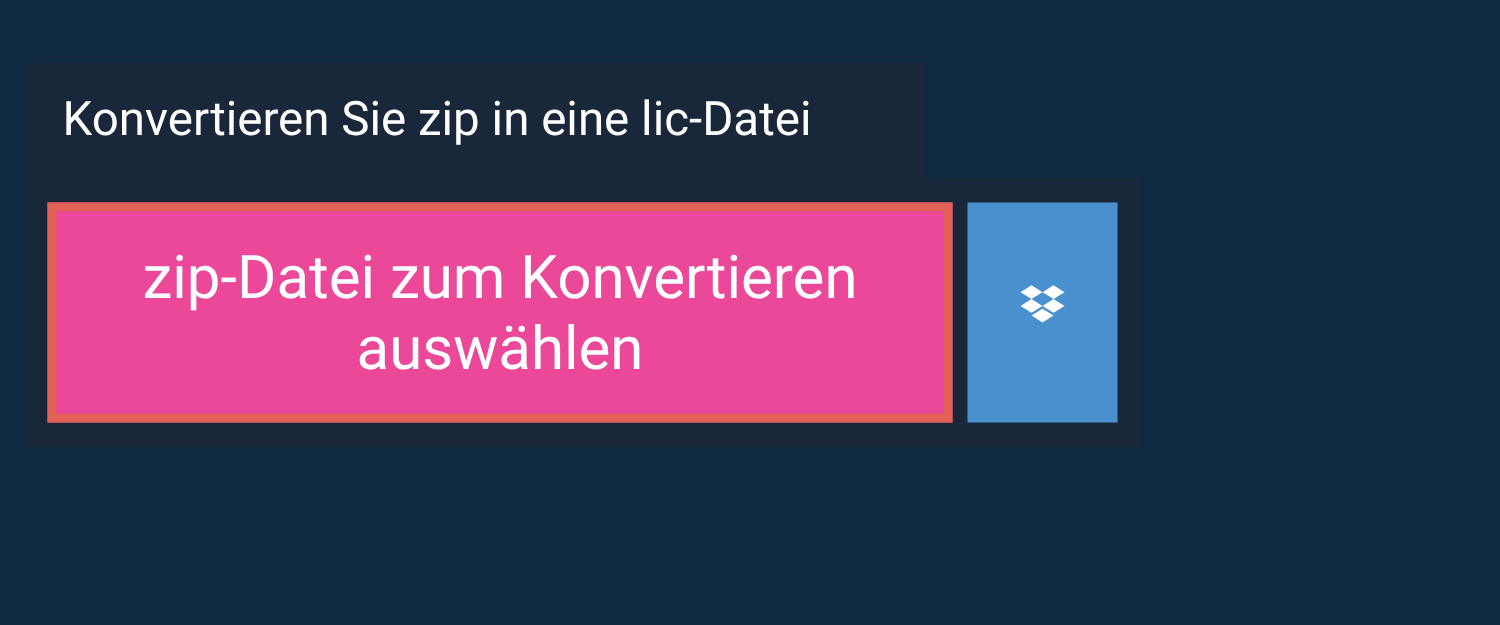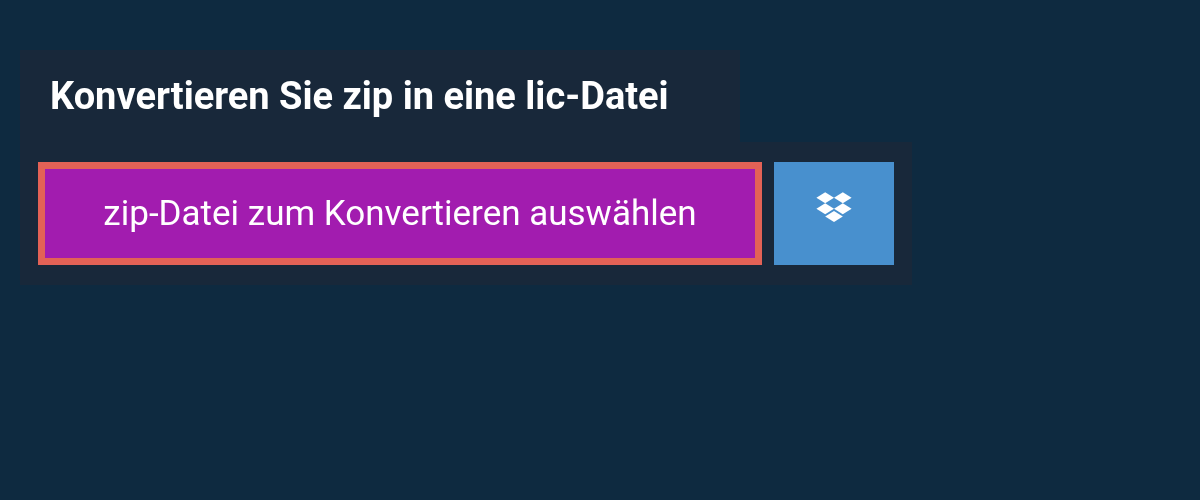--- a/index.html
+++ b/index.html
@@ -18,37 +18,37 @@
       background-color: #18283a;
       padding: 24px 30px;
       display: inline-block;
       margin-top: 50px;
       margin-left: 20px;
       min-width: 720px;
     }
     .header-title {
       color: #ffffff;
       font-size: 38px;
-      font-weight: 700;
+      font-weight: 400;
     }
     .action-row {
       background-color: #18283a;
       margin-left: 20px;
       margin-top: 0;
       padding: 20px 18px 20px 18px;
       display: flex;
       gap: 12px;
       align-items: stretch;
       width: 892px;
     }
     .select-file-button {
-      background-color: #a21caf;
+      background-color: #ec4899;
       border: 7px solid #e36256;
       color: #ffffff;
-      font-size: 35px;
+      font-size: 48px;
       font-weight: 400;
       padding: 24px 28px;
       flex: 1;
       cursor: pointer;
       display: flex;
       align-items: center;
       justify-content: center;
       text-align: center;
     }
     .dropbox-button {

